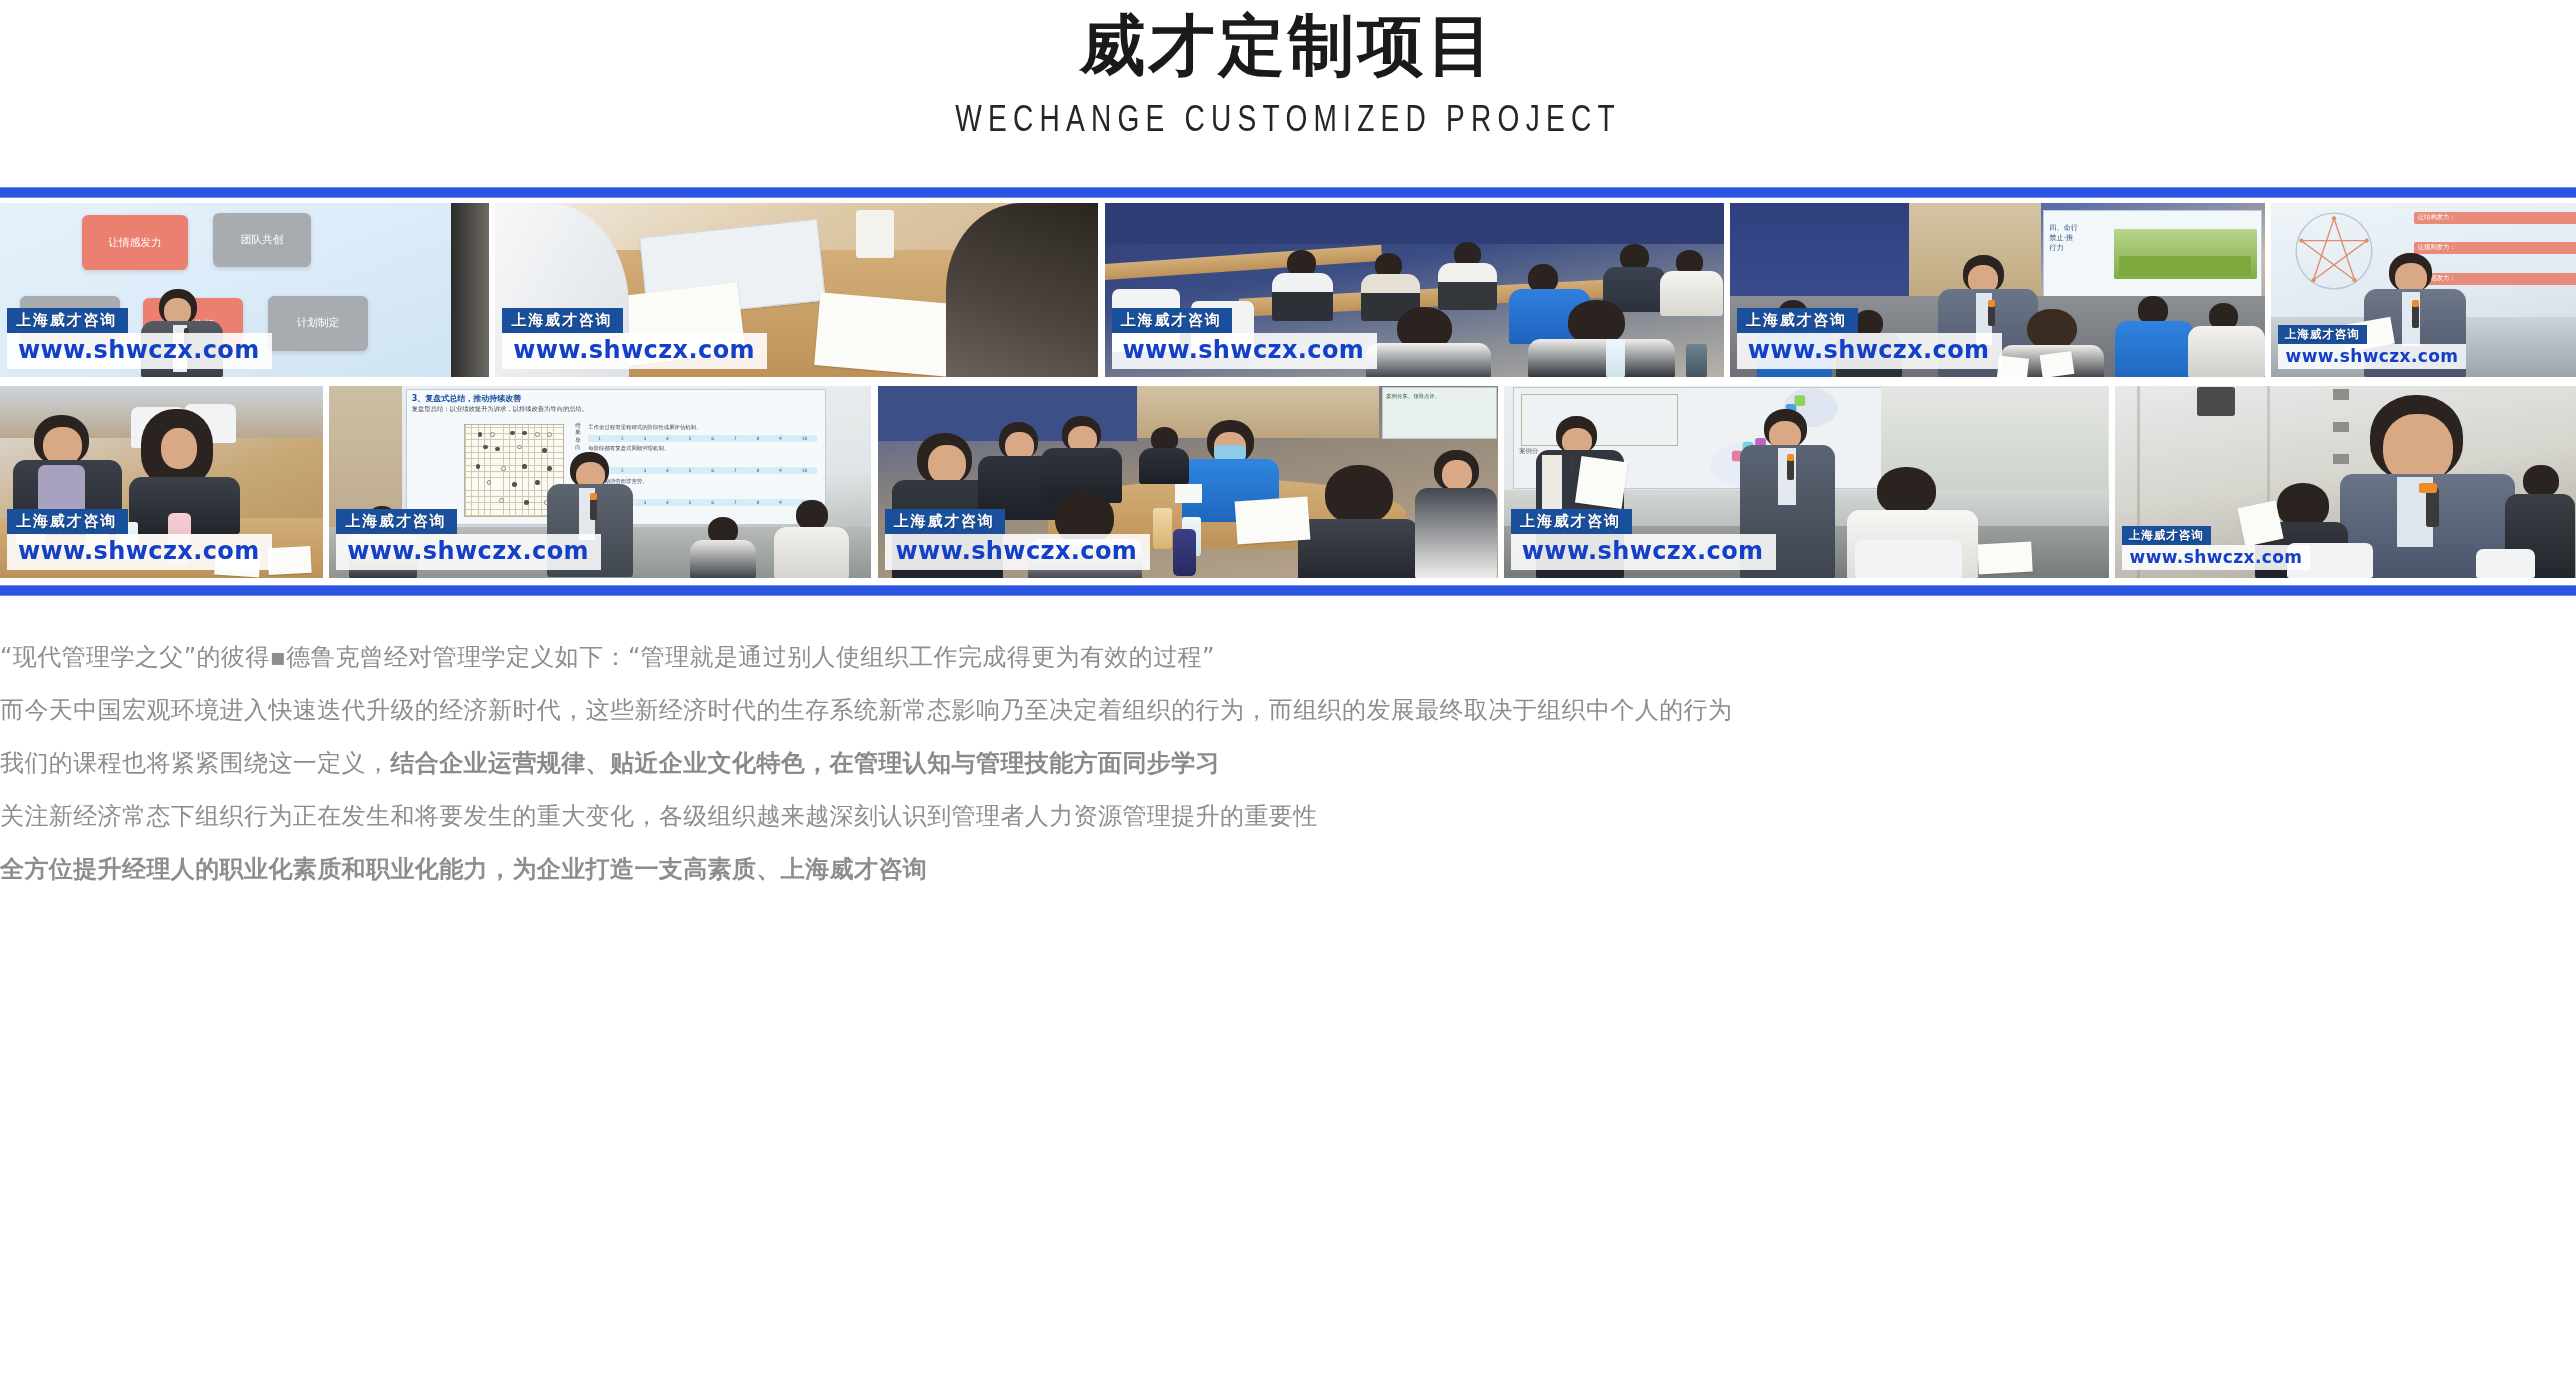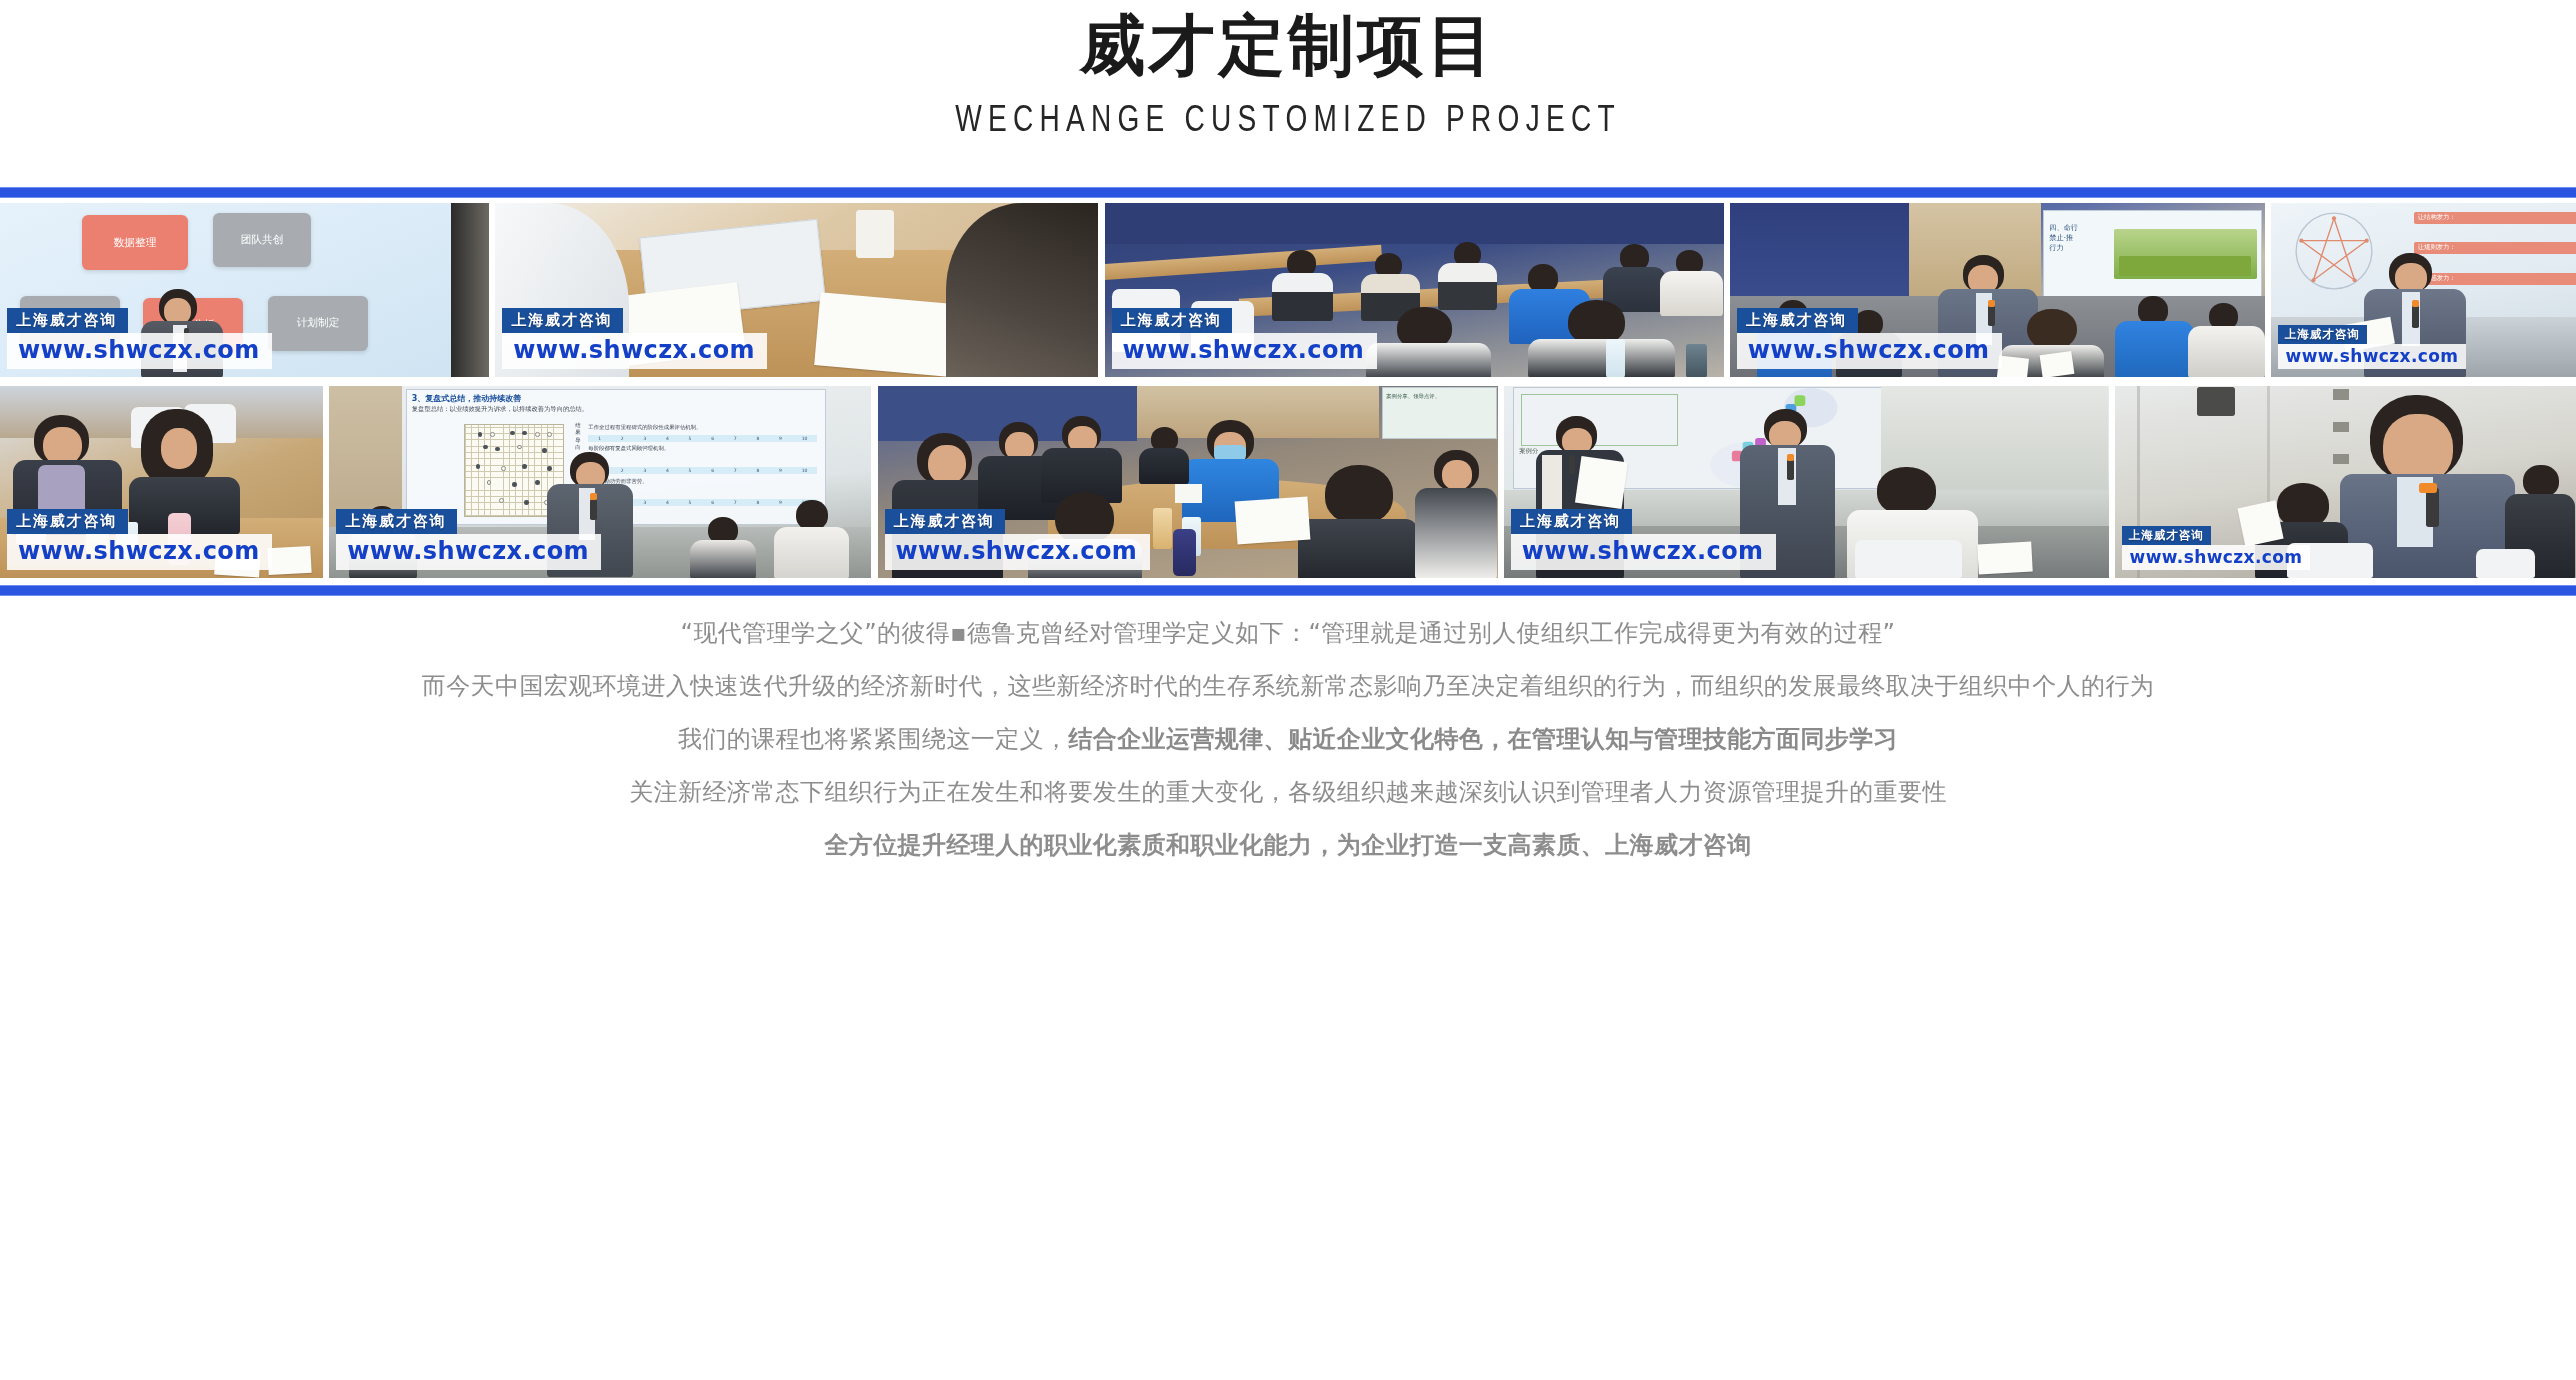--- a/index.html
+++ b/index.html
@@ -114,21 +114,21 @@
   .face { position:absolute; border-radius:46%; background:#d8a984; }
   .torso{ position:absolute; border-radius:12.5px 12.5px 3.6px 3.6px; }
   .mic  { position:absolute; background:#3a3a3a; border-radius:1.8px; }
   .mic-tip{ position:absolute; background:#f08a2a; border-radius:1.8px; }
   .bottle { position:absolute; border-radius:2.7px 2.7px 3.6px 3.6px; }
   .paper  { position:absolute; background:#fbfbf8; box-shadow:0 0.9px 1.8px rgba(0,0,0,.18); }
   .chairb { position:absolute; background:#f2f3f4; border-radius:7.2px 7.2px 2.7px 2.7px; }
   .tabletop { position:absolute; background:linear-gradient(#d3ae78,#bd9258); }
 
   
-  .footer { padding:11px 0 0; text-align:center; }
+  .footer { padding:35px 0 0; }
   .fline {
     color:#8d8d8d; font-size:24px; line-height:53px;
     letter-spacing:0.4px;
     font-family:"DejaVu Sans","Liberation Sans",sans-serif;
     white-space:nowrap;
   }
   .fline .b { font-weight:bold; color:#8a8a8a; }
   .fline.allbold { font-weight:bold; }
 </style>
 </head>
@@ -140,21 +140,21 @@
 </div>
 
 <div class="rule rule-top"></div>
 
 <div class="gallery">
 
   <div class="grid-row row-top">
 
     <div class="cell" style="width:489px;height:174px">
       <div class="scene sc-proj">
-        <div class="chip chip-red" style="left:82px;top:12.5px;width:106px;height:55px;">数据整理</div>
+        <div class="chip chip-red" style="left:82px;top:12.5px;width:106px;height:55px;">让情感发力</div>
         <div class="chip chip-gray" style="left:213px;top:10.7px;width:98px;height:54px;">团队共创</div>
         <div class="chip chip-gray" style="left:19.7px;top:93px;width:100px;height:55px;">计划制定</div>
         <div class="chip chip-red" style="left:143px;top:95px;width:100px;height:55px;">问题分析</div>
         <div class="chip chip-gray" style="left:268px;top:93px;width:100px;height:55px;">计划制定</div>
         <div style="position:absolute;right:0;top:0;width:38px;height:174px;background:linear-gradient(90deg,#2b2b2b,#6e6a63);"></div>
 
         <div class="person" style="left:134px;top:86px;width:98px;height:89px;">
           <div class="head" style="left:25px;top:0;width:38px;height:36px;"></div>
           <div class="face" style="left:30px;top:9px;width:27px;height:27px;"></div>
           <div class="torso" style="left:7.2px;top:32px;width:82px;height:57px;background:linear-gradient(#565b63,#3c4149);"></div>

